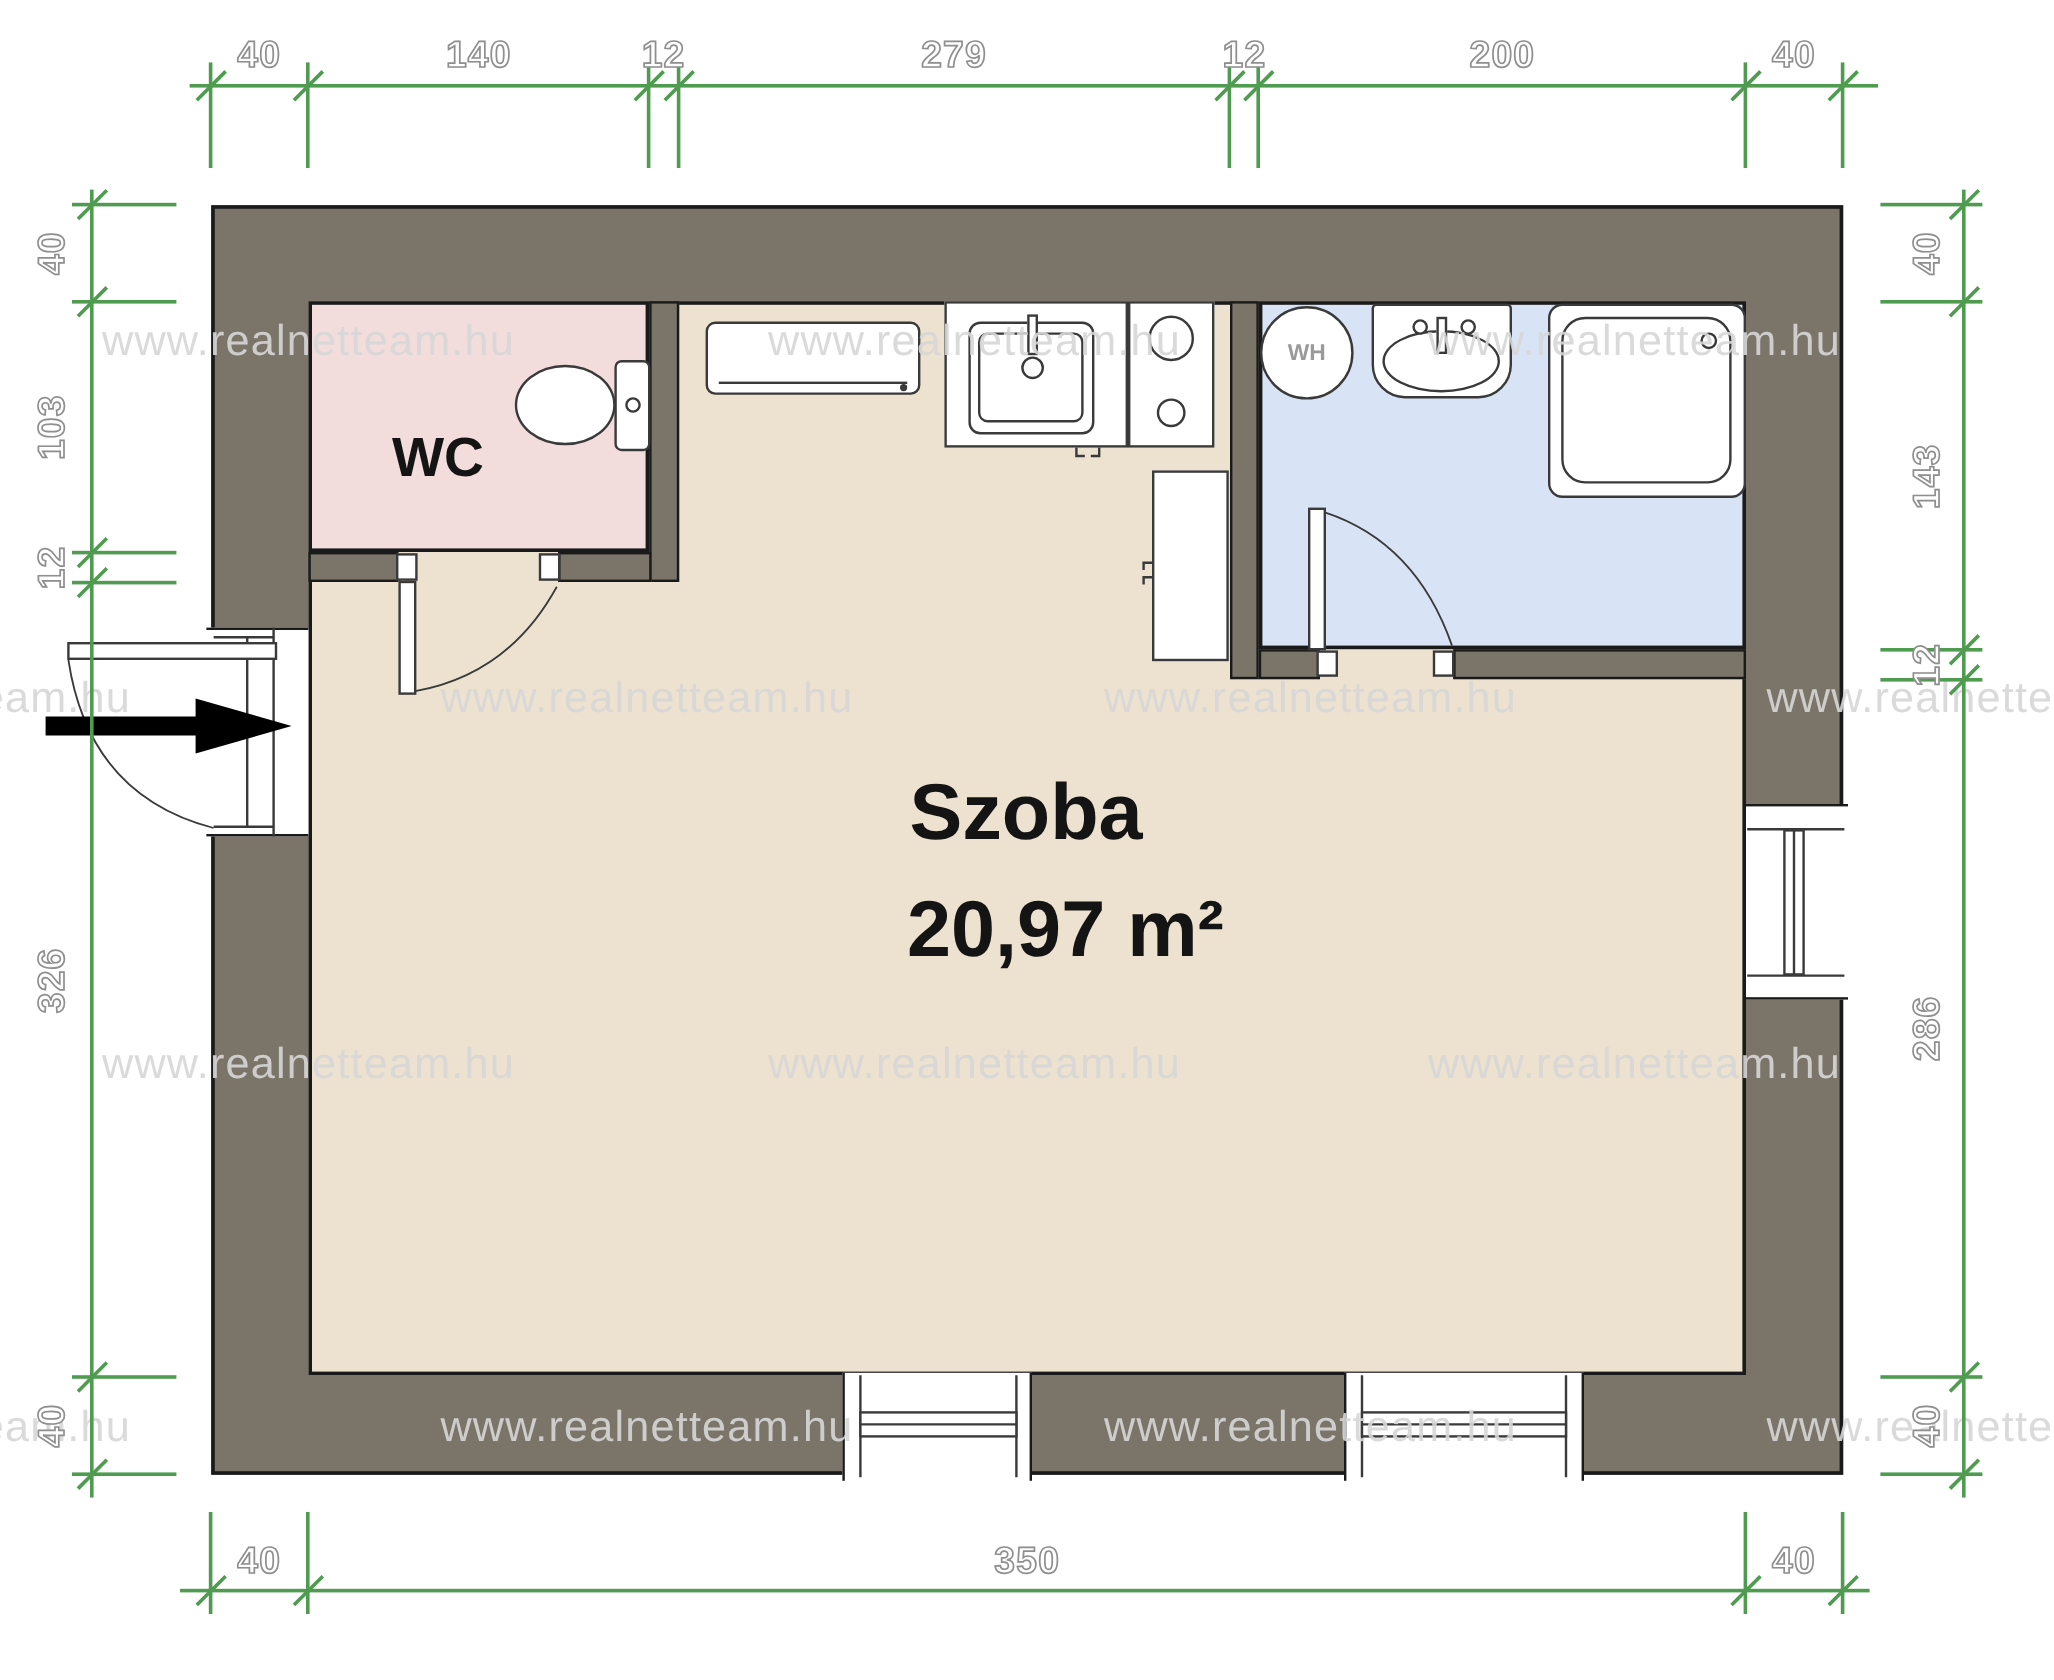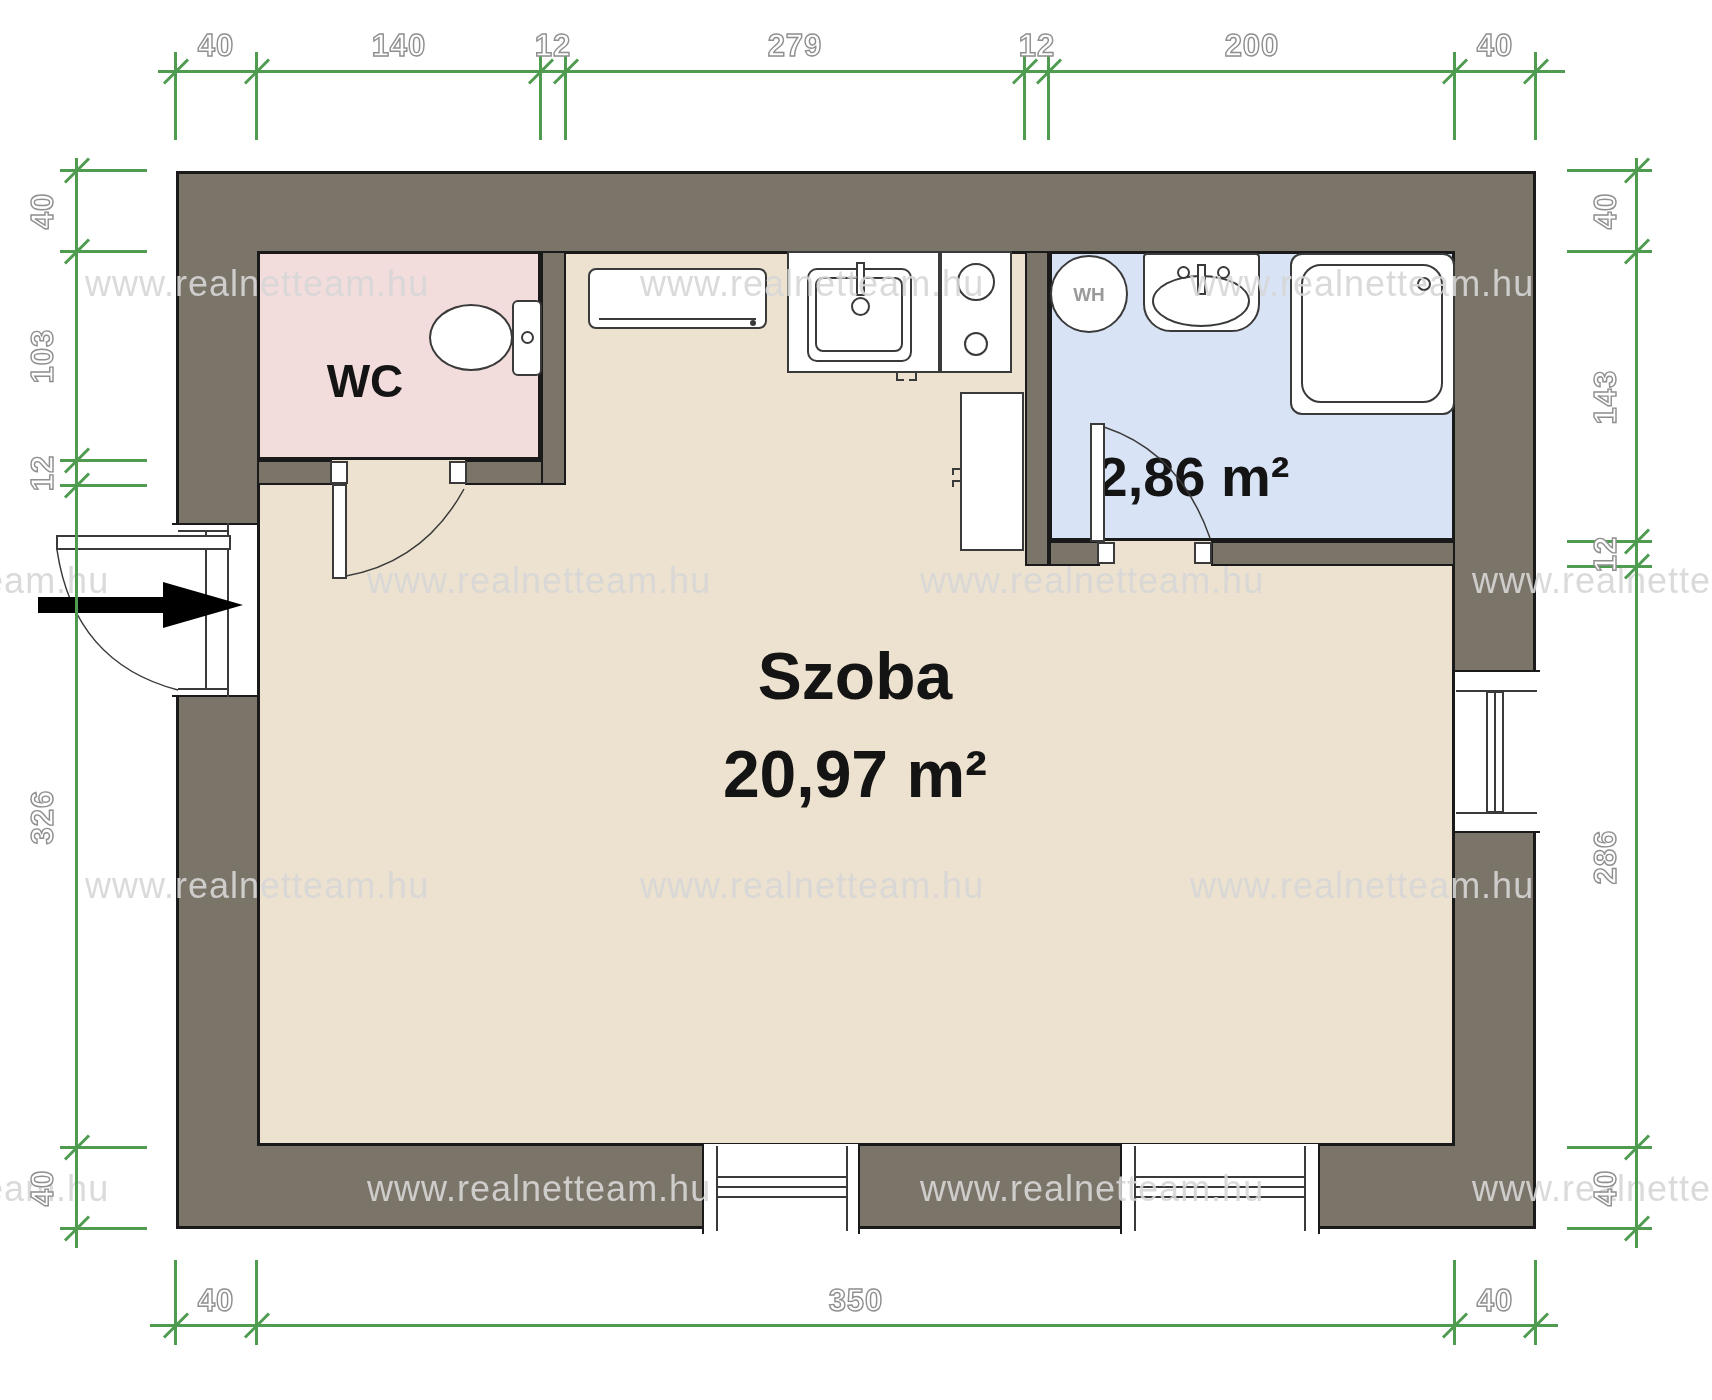--- a/index.html
+++ b/index.html
@@ -117,22 +117,21 @@
 
     <g stroke="#3a3a3a" stroke-width="2" fill="none">
       <path d="M897 373 v7 h7 M916 373 v7 h-7"></path>
       <path d="M960 469 h-7 v6 M960 481 h-7 v6"></path>
     </g>
 
     <polygon points="38,597 163,597 163,582 243,605 163,628 163,613 38,613" fill="#000000" stroke="none"></polygon>
   </svg>
 
   <div class="abs roomlab" style="left:690px;top:638px;width:330px;font-size:66px;z-index:20;">Szoba</div>
-  <div class="abs roomlab" style="left:690px;top:736px;width:330px;font-size:66px;z-index:20;">20,97 m²</div>
-  <div class="abs roomlab" style="left:1028px;top:444px;width:330px;font-size:56px;z-index:20;">2,86 m²</div>
+  <div class="abs roomlab" style="left:690px;top:736px;width:330px;font-size:66px;z-index:20;text-align:right;">20,97 m²</div>
   <div class="abs roomlab" style="left:280px;top:322px;width:170px;font-size:46px;z-index:20;margin-top:32px;">WC</div>
 
   <span class="wm" style="left:85px;top:263px;">www.realnetteam.hu</span>
   <span class="wm" style="left:640px;top:263px;">www.realnetteam.hu</span>
   <span class="wm" style="left:1190px;top:263px;">www.realnetteam.hu</span>
   <span class="wm" style="left:-235px;top:560px;">www.realnetteam.hu</span>
   <span class="wm" style="left:367px;top:560px;">www.realnetteam.hu</span>
   <span class="wm" style="left:920px;top:560px;">www.realnetteam.hu</span>
   <span class="wm" style="left:1472px;top:560px;">www.realnetteam.hu</span>
   <span class="wm" style="left:85px;top:865px;">www.realnetteam.hu</span>

